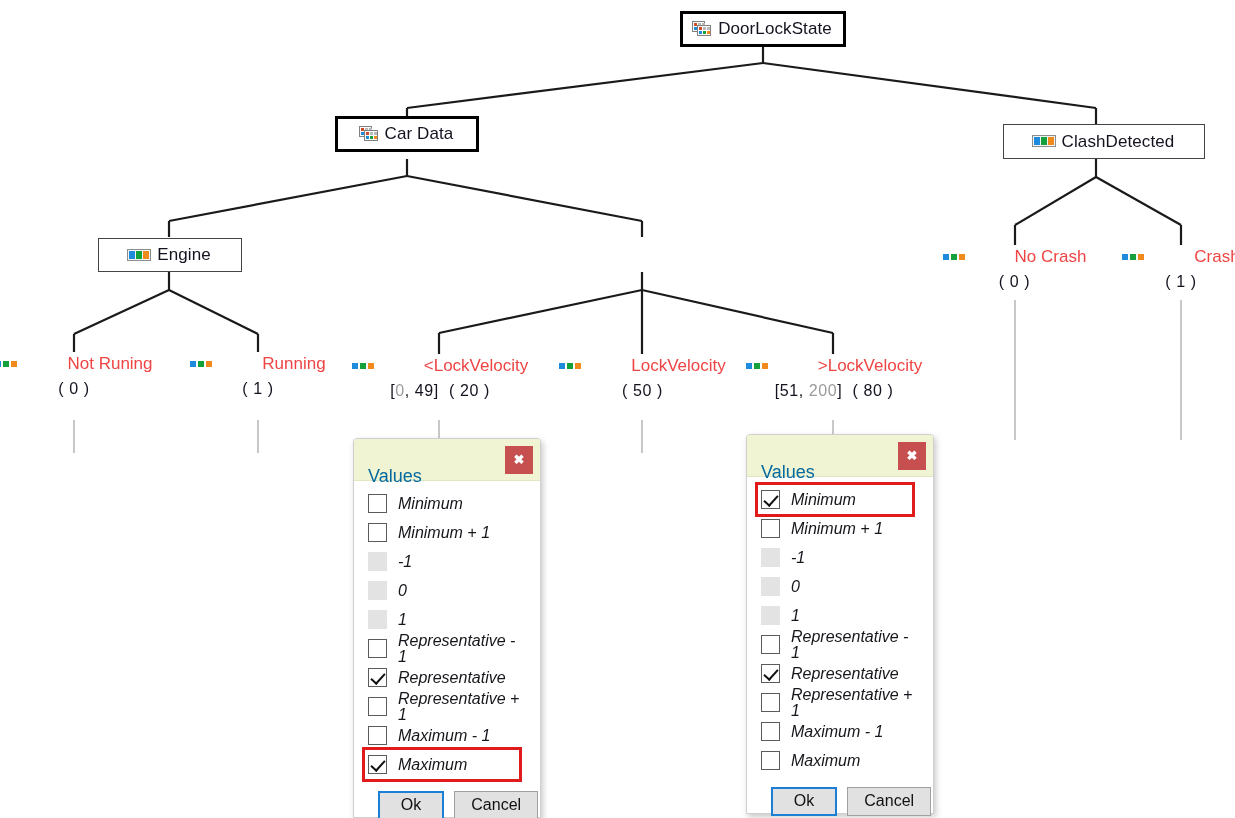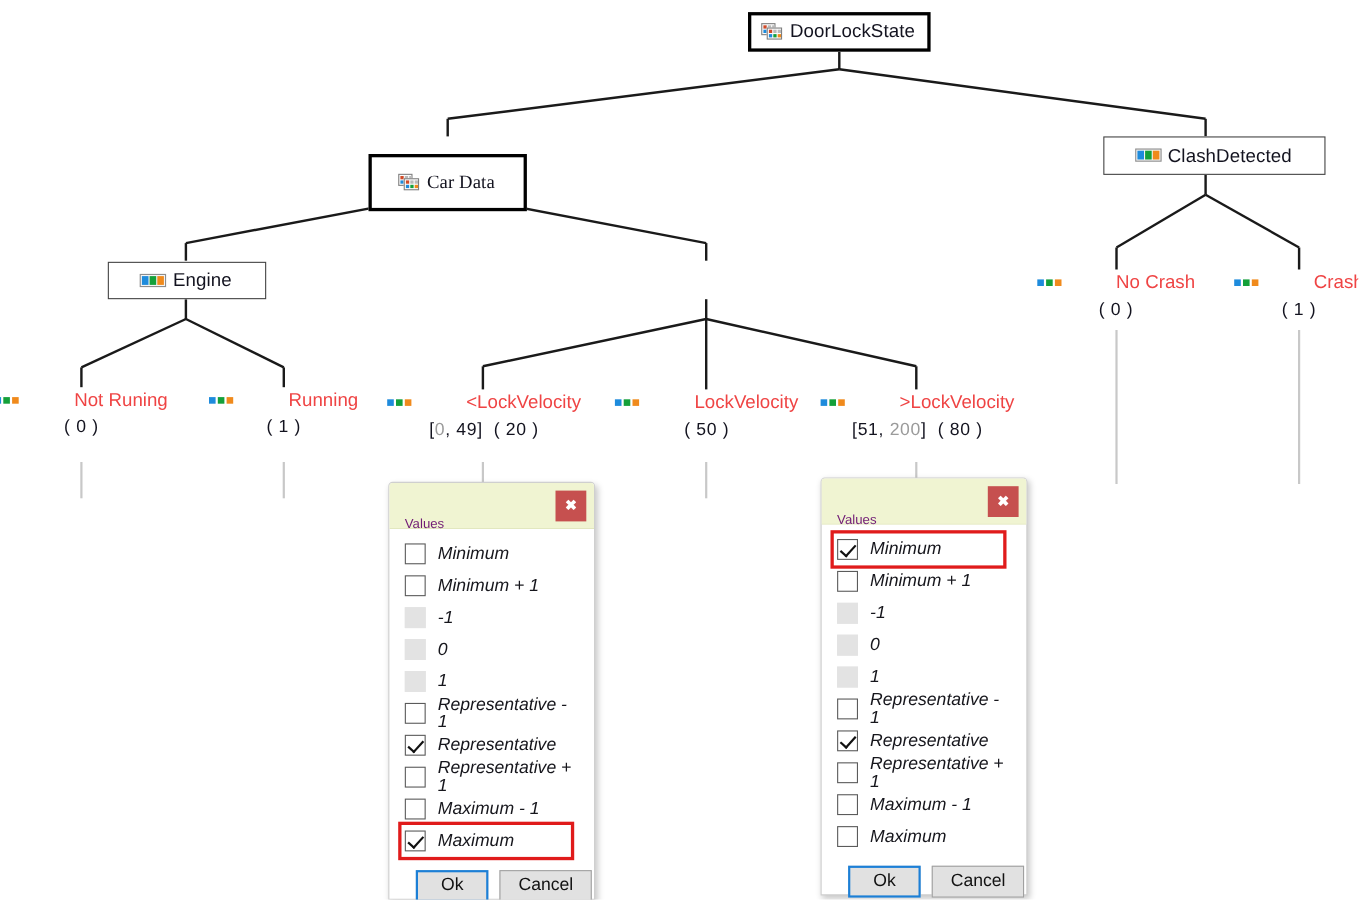--- a/index.html
+++ b/index.html
@@ -135,22 +135,22 @@
     border-bottom: 1px solid #e2e7bf;
     border-radius: 3px 3px 0 0;
     height: 42px;
     display: flex;
     align-items: center;
     justify-content: space-between;
     padding-left: 14px;
     padding-right: 0;
   }
   .dlg-title {
-    font-size: 12px;
-    color: #701a75;
+    font-size: 18px;
+    color: #0369a1;
     line-height: 1;
     margin-top: 32px;
   }
   .dlg-close {
     width: 28px; height: 28px;
     margin-right: 7px;
     background: #c6504f;
     color: #fff;
     font-size: 13px;
     font-weight: bold;
@@ -301,21 +301,21 @@
         </span>
       <span class="row" style="left:7px;  top:10px;">
           <i class="c-blue"></i>
           <i class="c-green"></i>
           <i class="c-orange"></i>
         </span>
     </span>
     <span class="node-label">DoorLockState</span>
   </div>
 
-  <div class="node boxed heavy" style="left:335px; top:140px; width:144px; height:52px;font-family:Liberation Serif, serif;">
+  <div class="node boxed heavy" style="left:335px; top:116px; width:144px; height:36px;">
     <span class="ico-table">
       <span class="sheet s-back"></span>
       <span class="row" style="left:2px;  top:2px;">
           <i class="c-red"></i>
           <i class="c-gray"></i>
           <i class="c-gray"></i>
         </span>
       <span class="row" style="left:2px;  top:6px;">
           <i class="c-blue"></i>
           <i class="c-green"></i>

